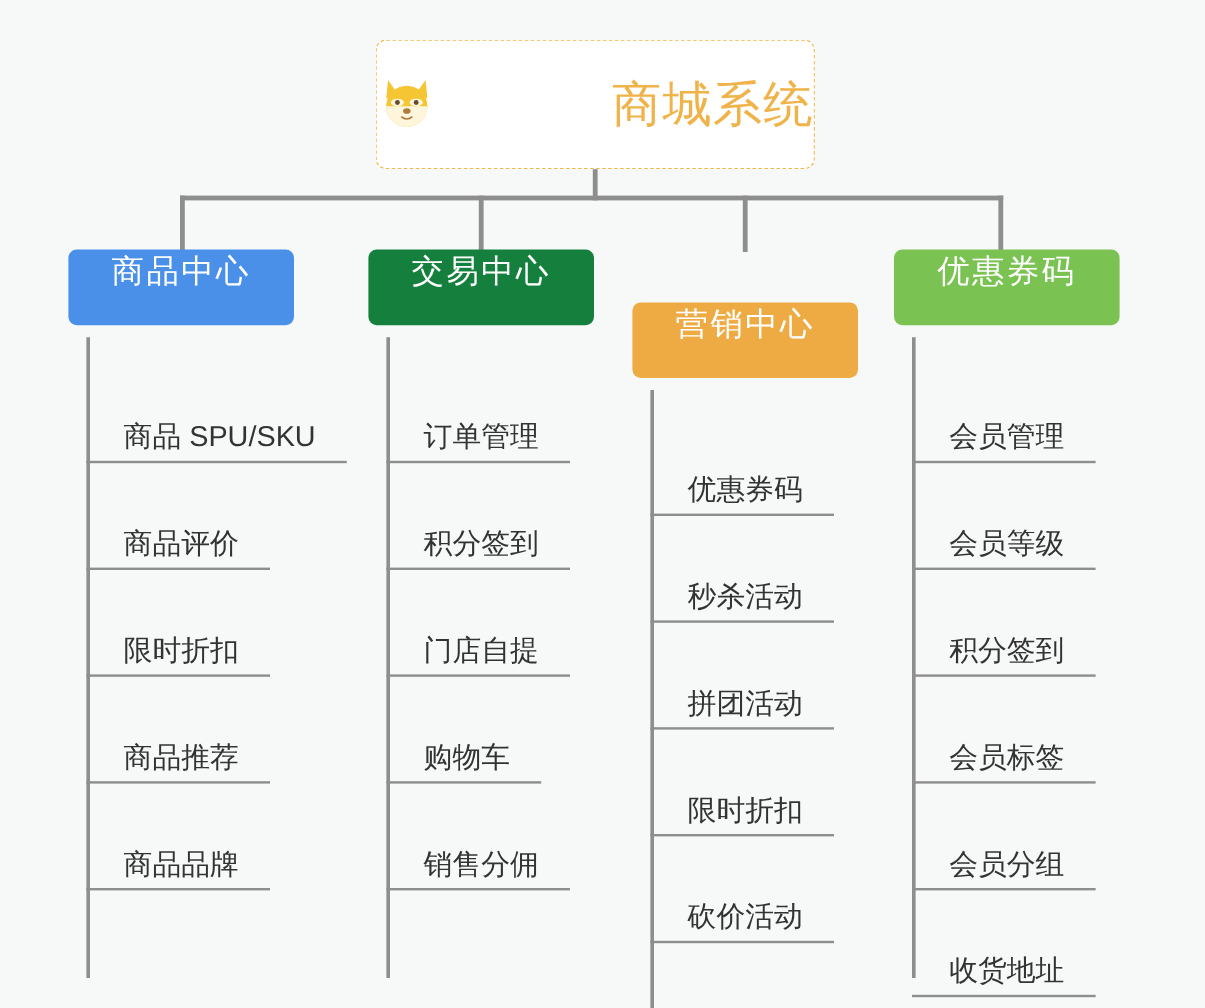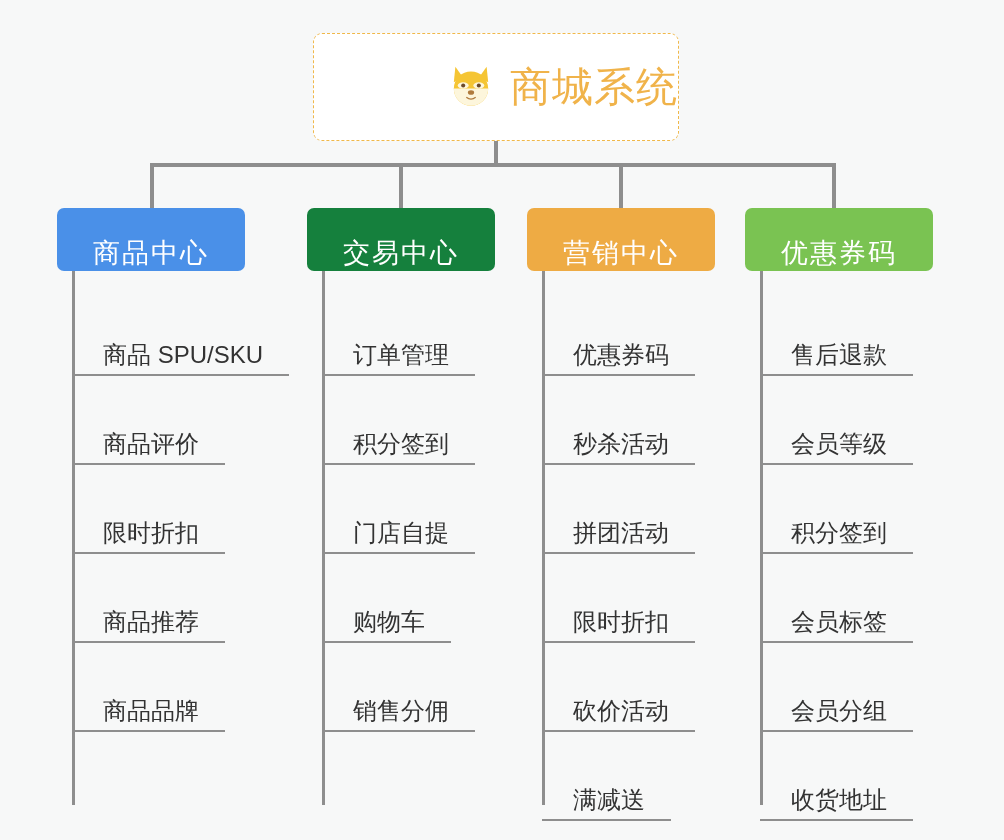--- a/index.html
+++ b/index.html
@@ -27,21 +27,21 @@
     left: 313px;
     top: 33px;
     width: 366px;
     height: 108px;
     box-sizing: border-box;
     background: #ffffff;
     border: 1px dashed #f0b84a;
     border-radius: 9px;
     display: flex;
     align-items: center;
-    justify-content: flex-end;
+    justify-content: space-between;
     gap: 14px;
   }
   .root-emoji {
     font-size: 44px;
     line-height: 1;
     display: block;
     width: 50px;
     height: 50px;
     position: relative;
   }
@@ -80,31 +80,31 @@
   .column {
     position: absolute;
     top: 208px;
     width: 188px;
   }
   .col-header {
     width: 188px;
     height: 63px;
     border-radius: 7px;
     display: flex;
-    align-items: flex-end;
+    align-items: flex-start;
     justify-content: center;
     color: #ffffff;
     font-size: 27px;
     letter-spacing: 2px;
     box-sizing: border-box;
   }
 
   .leaf-list {
     position: relative;
-    margin-top: 0;
+    margin-top: 10px;
     padding-top: 16px;
   }
   
   .trunk {
     position: absolute;
     left: 15px;
     top: 0;
     width: 3px;
     background: #8e8e8e;
   }
@@ -208,21 +208,21 @@
       <div class="leaf">
           <span class="leaf-inner">购物车</span>
         </div>
       <div class="leaf">
           <span class="leaf-inner">销售分佣</span>
         </div>
     </div>
   </div>
 
   <div class="column" id="col-2">
-    <div class="col-header" style="background: rgb(238, 171, 68);">
+    <div class="col-header" style="background: rgb(238, 171, 68); margin-top: 44px;">
       <span>营销中心</span>
     </div>
     <div class="leaf-list">
       <div class="trunk" style="height: 534px;"></div>
       <div class="leaf">
           <span class="leaf-inner">优惠券码</span>
         </div>
       <div class="leaf">
           <span class="leaf-inner">秒杀活动</span>
         </div>
@@ -241,21 +241,21 @@
     </div>
   </div>
 
   <div class="column" id="col-3">
     <div class="col-header" style="background: rgb(122, 195, 82);">
       <span>优惠券码</span>
     </div>
     <div class="leaf-list">
       <div class="trunk" style="height: 534px;"></div>
       <div class="leaf">
-          <span class="leaf-inner">售后退款</span>
+          <span class="leaf-inner">会员管理</span>
         </div>
       <div class="leaf">
           <span class="leaf-inner">会员等级</span>
         </div>
       <div class="leaf">
           <span class="leaf-inner">积分签到</span>
         </div>
       <div class="leaf">
           <span class="leaf-inner">会员标签</span>
         </div>

